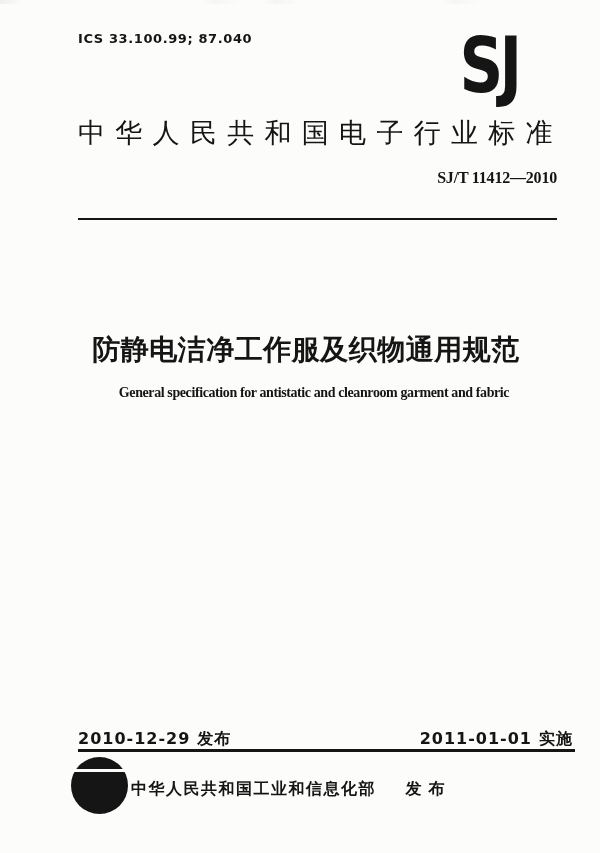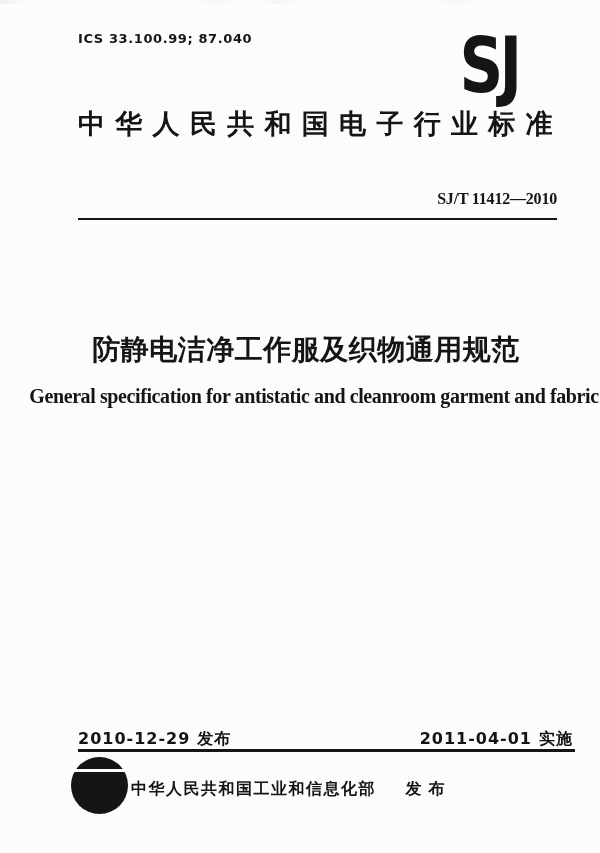--- a/index.html
+++ b/index.html
@@ -34,50 +34,49 @@
 
   .sj-logo {
     position:absolute; top:28px; right:82px;
     font-family:"DejaVu Sans", sans-serif;
     font-size:76px; font-weight:bold; line-height:1;
     letter-spacing:-5px;
     transform:scaleX(.80); transform-origin:top right;
   }
 
   .standard-type {
-    position:absolute; left:78px; top:110px;
-    font-size:27px; font-weight:bold; line-height:1.05;
+    position:absolute; left:78px; top:119px;
+    font-size:27px; font-weight:normal; line-height:1.05;
     letter-spacing:10.3px; white-space:nowrap;
   }
 
   .standard-number {
     position:absolute; top:169px; right:43px;
     font-family:"Liberation Serif", serif;
     font-size:16px; font-weight:bold; letter-spacing:-.2px;
     white-space:nowrap;
-    margin-top:21px;
   }
 
   .rule-top {
     position:absolute; left:78px; top:218px;
     width:479px; height:2px; background:var(--ink);
   }
 
   .title-zh {
     position:absolute; left:0; right:0; top:331px;
     padding-left:12px; text-align:center;
     font-size:28px; font-weight:bold; letter-spacing:.5px;
     white-space:nowrap;
   }
 
   .title-en {
     position:absolute; left:0; right:0; top:385px;
     padding-left:18px; text-align:center;
     font-family:"Liberation Serif", serif;
-    font-size:20px; font-weight:bold; letter-spacing:-.4px;
+    font-size:14px; font-weight:bold; letter-spacing:-.4px;
     white-space:nowrap;
     margin-left:10px;
   }
 
   .dates-row {
     position:absolute; left:78px; right:27px; top:729px;
     display:flex; justify-content:space-between; align-items:baseline;
     font-size:16px; font-weight:bold; letter-spacing:1px;
     white-space:nowrap;
   }
@@ -128,21 +127,21 @@
   <div class="title-zh">防静电洁净工作服及织物通用规范</div>
 
   <div class="title-en">General specification for antistatic and cleanroom garment and fabric</div>
 
   <div class="dates-row">
     <span class="date-item">
       <span>2010-12-29</span>
       <span>发布</span>
     </span>
     <span class="date-item">
-      <span>2011-04-01</span>
+      <span>2011-01-01</span>
       <span>实施</span>
     </span>
   </div>
 
   <div class="rule-bottom"></div>
 
   <div class="seal">
     <div class="seal-stripe"></div>
   </div>
 

